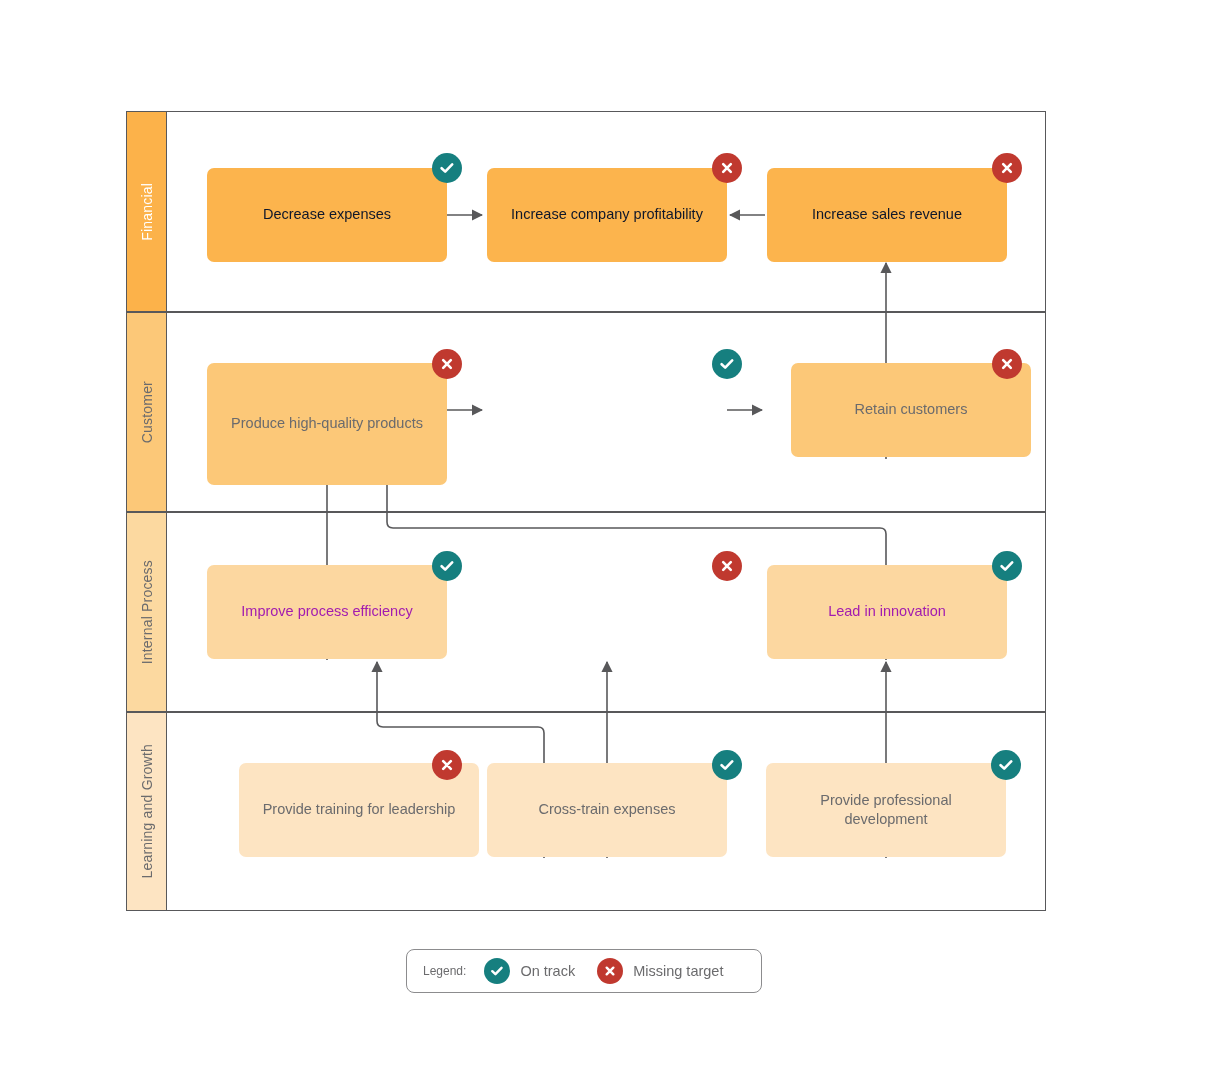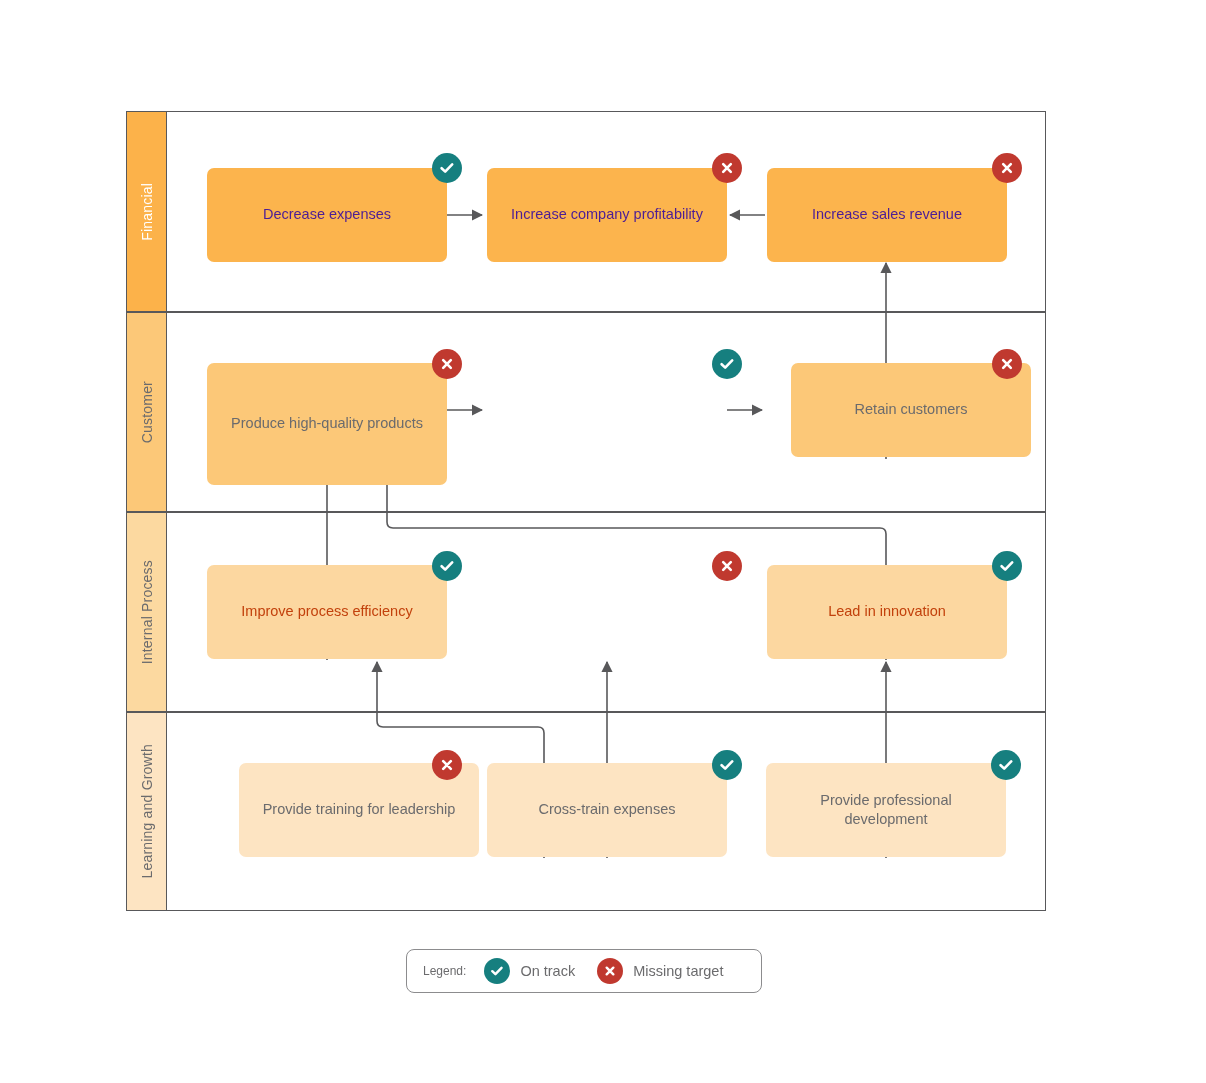--- a/index.html
+++ b/index.html
@@ -86,23 +86,23 @@
     display: flex;
     align-items: center;
     justify-content: center;
     text-align: center;
     padding: 6px 14px;
     font-size: 14.5px;
     line-height: 1.33;
   }
   .node-label { display: block; }
 
-  .tier-financial { background: #fcb44d; color: #4c1d95; }
+  .tier-financial { background: #fcb44d; color: #0f172a; }
   .tier-customer  { background: #fcc878; color: #6b6b6d; }
-  .tier-internal  { background: #fcd7a0; color: #c2410c; text-align: center; }
+  .tier-internal  { background: #fcd7a0; color: #a21caf; text-align: center; }
   .tier-learning  { background: #fde4c2; color: #6b6b6d; }
 
   
   .badge {
     position: absolute;
     width: 30px;
     height: 30px;
     border-radius: 50%;
     display: flex;
     align-items: center;

